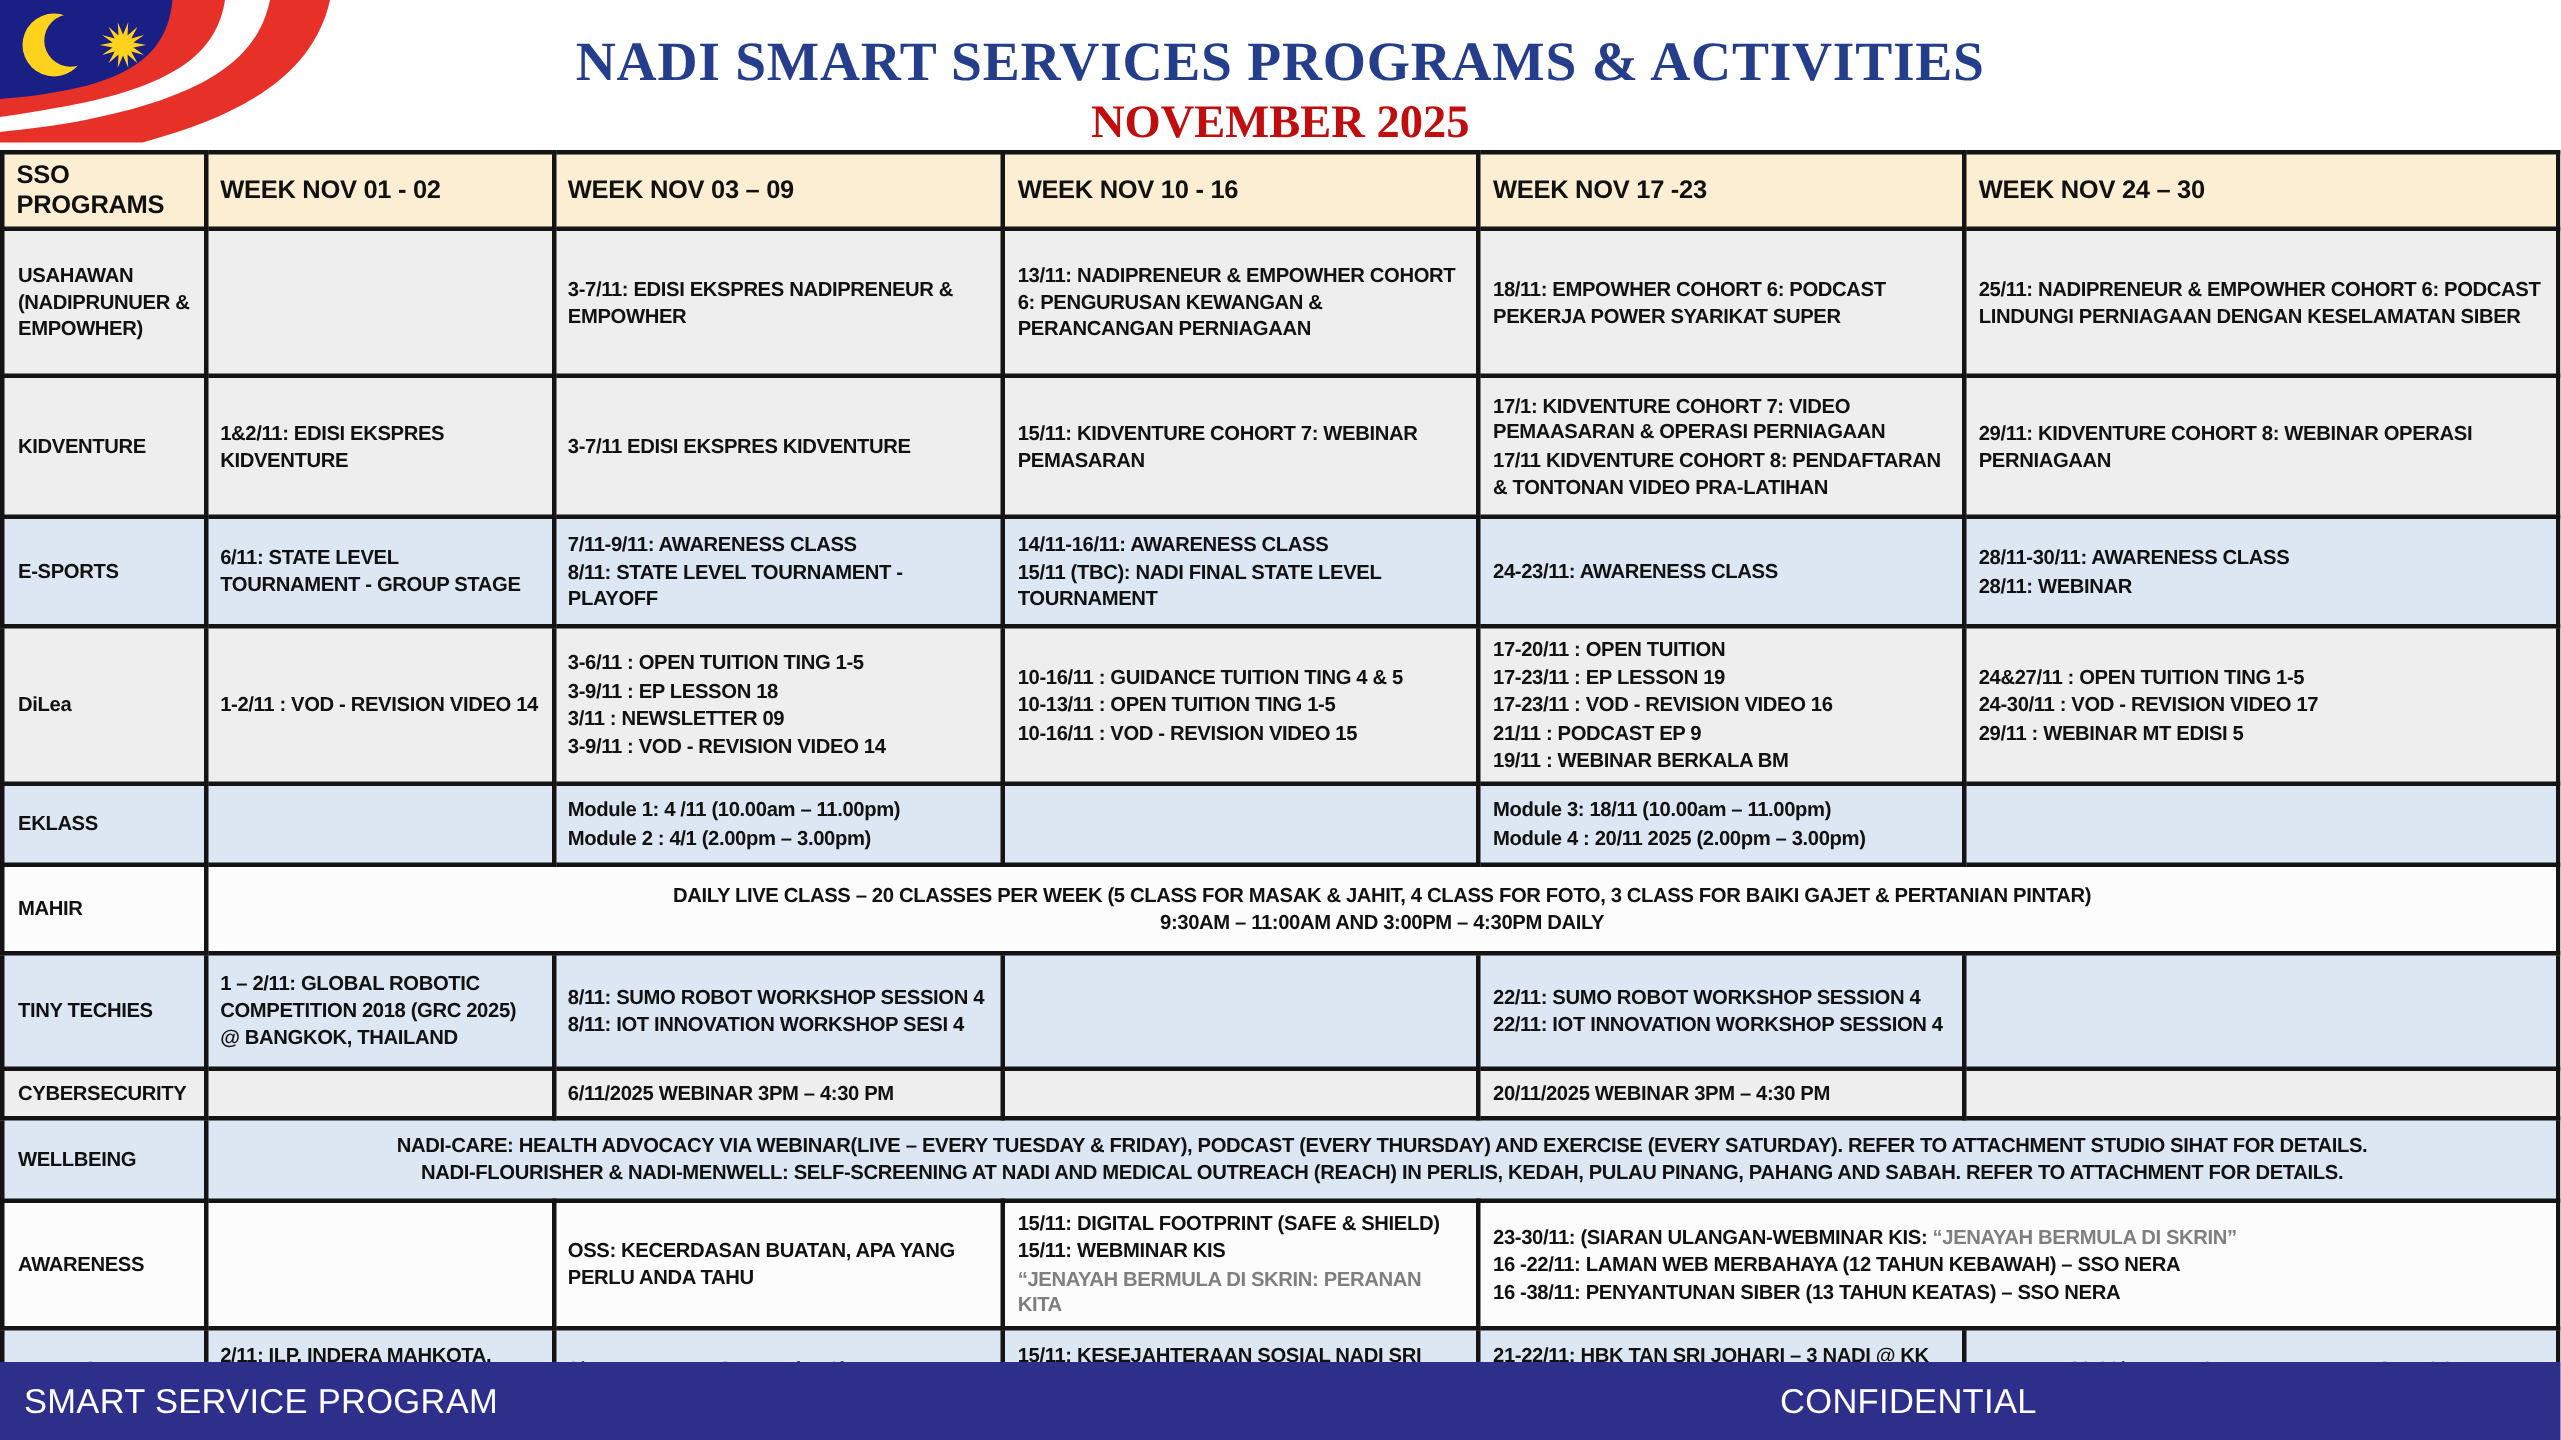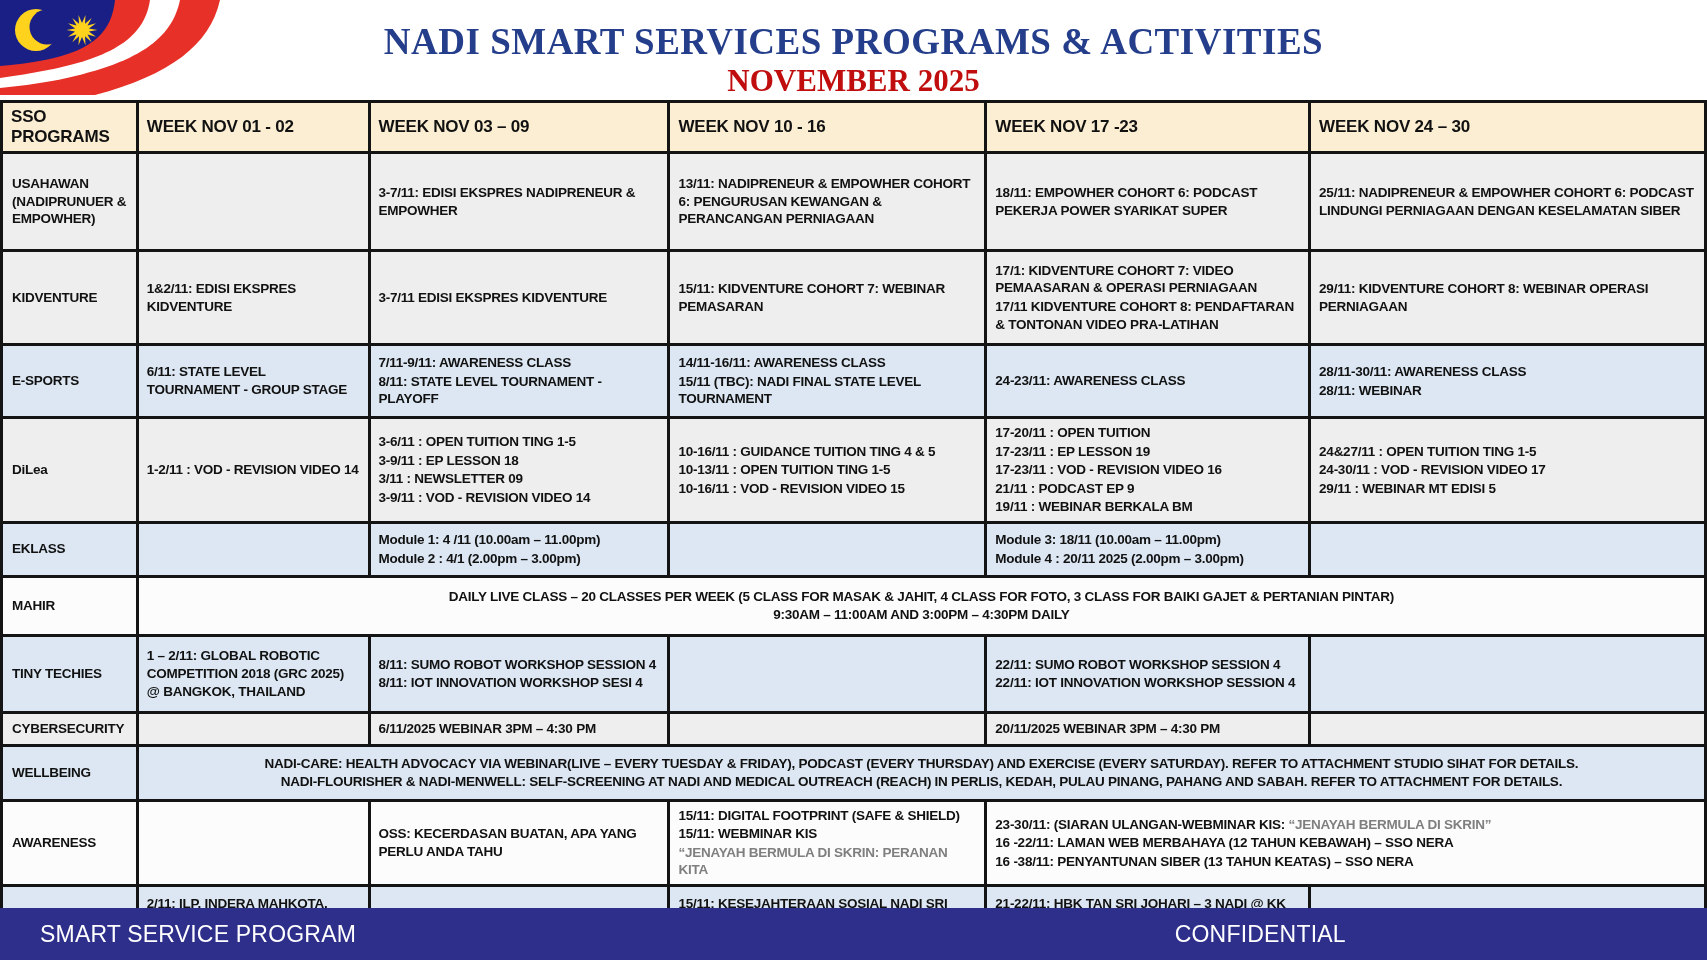--- a/index.html
+++ b/index.html
@@ -28,21 +28,21 @@
   tr.tone-gray  td { background:var(--row_gray); }
   tr.tone-blue  td { background:var(--row_blue); }
   tr.tone-white td { background:var(--row_white); }
   td.align-center { text-align:center; }
   .cell-line { margin:1px 0; }
   .muted { color:var(--muted_text); }
 
   
   .page-footer { position:absolute; left:0; bottom:0; width:100%; height:52px;
     background:var(--footer_bg); color:#fff; display:flex; align-items:center;
-    padding:0 40px; font-size:23px; letter-spacing:.2px; }
+    padding:0 16px; font-size:23px; letter-spacing:.2px; }
   .page-footer .f-left   { flex:1; text-align:left; }
   .page-footer .f-center { flex:1; text-align:center; }
   .page-footer .f-right  { flex:1; text-align:right; }
 </style>
 </head>
 <body>
 
 <div class="page-header">
   <svg class="flag" viewBox="0 0 312 97" preserveAspectRatio="none">
     <g>

